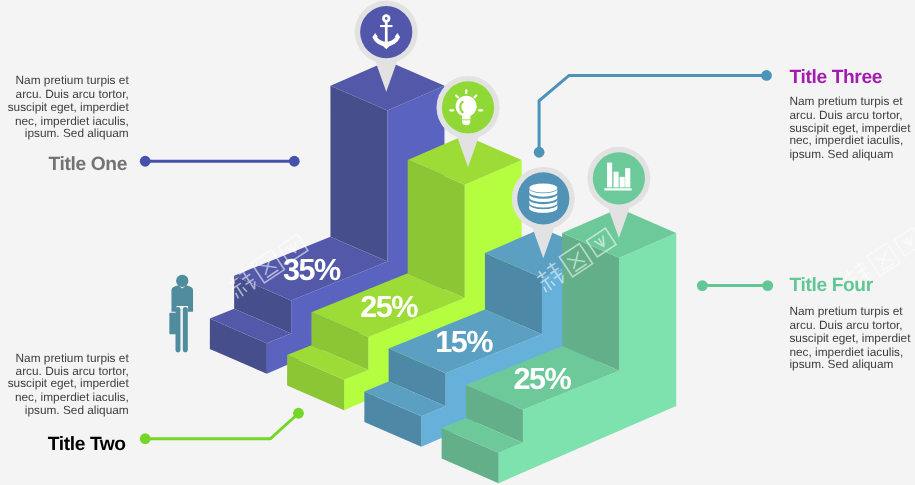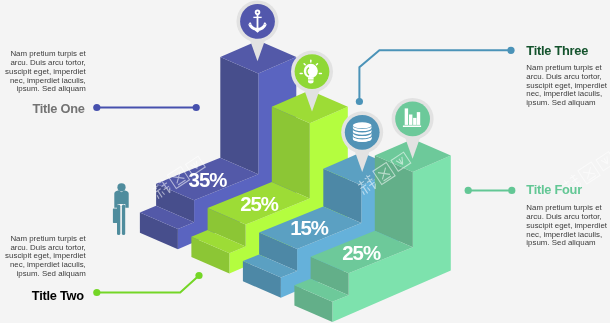--- a/index.html
+++ b/index.html
@@ -203,21 +203,21 @@
   </div>
   <div class="side-title" style="left: 31.8px; top: 288px; color: #000000;">Title Two</div>
 
   <div class="body-text" style="left:526.3px;top:63.9px;text-align:left;">
     <div class="body-line">Nam pretium turpis et</div>
     <div class="body-line">arcu. Duis arcu tortor,</div>
     <div class="body-line">suscipit eget, imperdiet</div>
     <div class="body-line">nec, imperdiet iaculis,</div>
     <div class="body-line">ipsum. Sed aliquam</div>
   </div>
-  <div class="side-title" style="left: 526.3px; top: 42.9px; color: #14532d;">Title Three</div>
+  <div class="side-title" style="left: 526.3px; top: 42.9px; color: #a21caf;">Title Three</div>
 
   <div class="body-text" style="left:526.3px;top:204.0px;text-align:left;">
     <div class="body-line">Nam pretium turpis et</div>
     <div class="body-line">arcu. Duis arcu tortor,</div>
     <div class="body-line">suscipit eget, imperdiet</div>
     <div class="body-line">nec, imperdiet iaculis,</div>
     <div class="body-line">ipsum. Sed aliquam</div>
   </div>
   <div class="side-title" style="left: 526.3px; top: 182.3px; color: rgb(99, 199, 149); text-align: right;">Title Four</div>
 </div>

